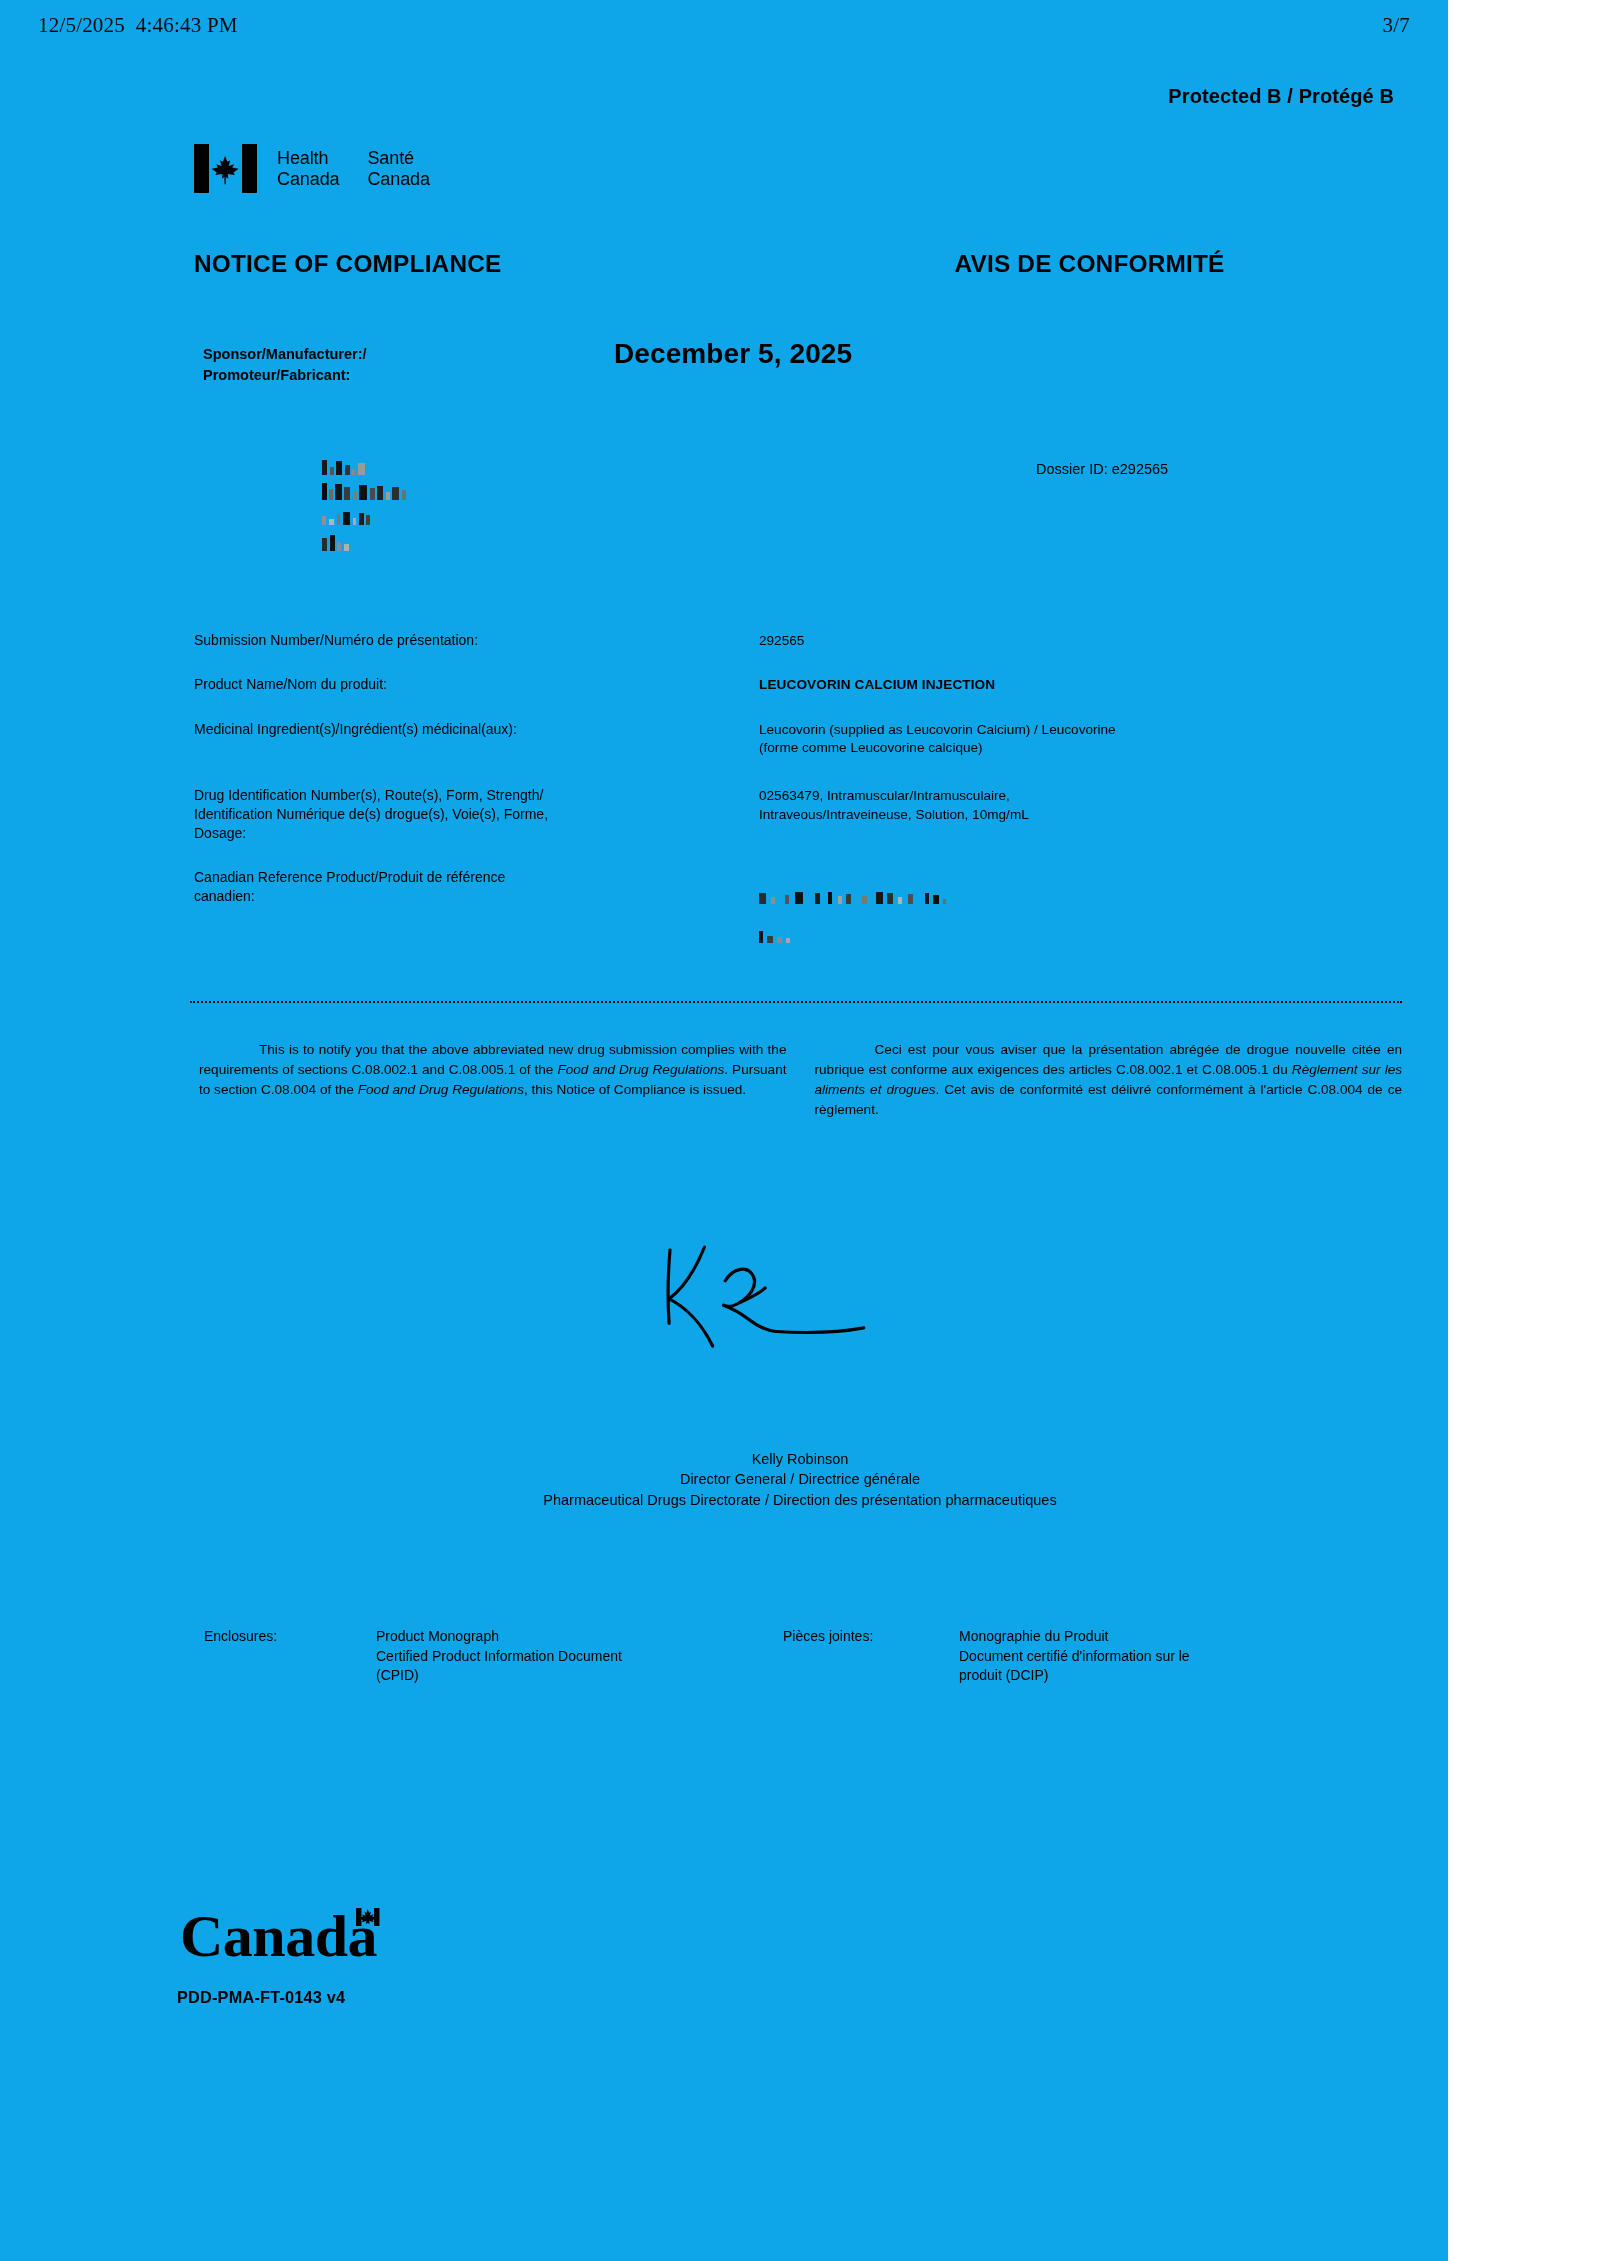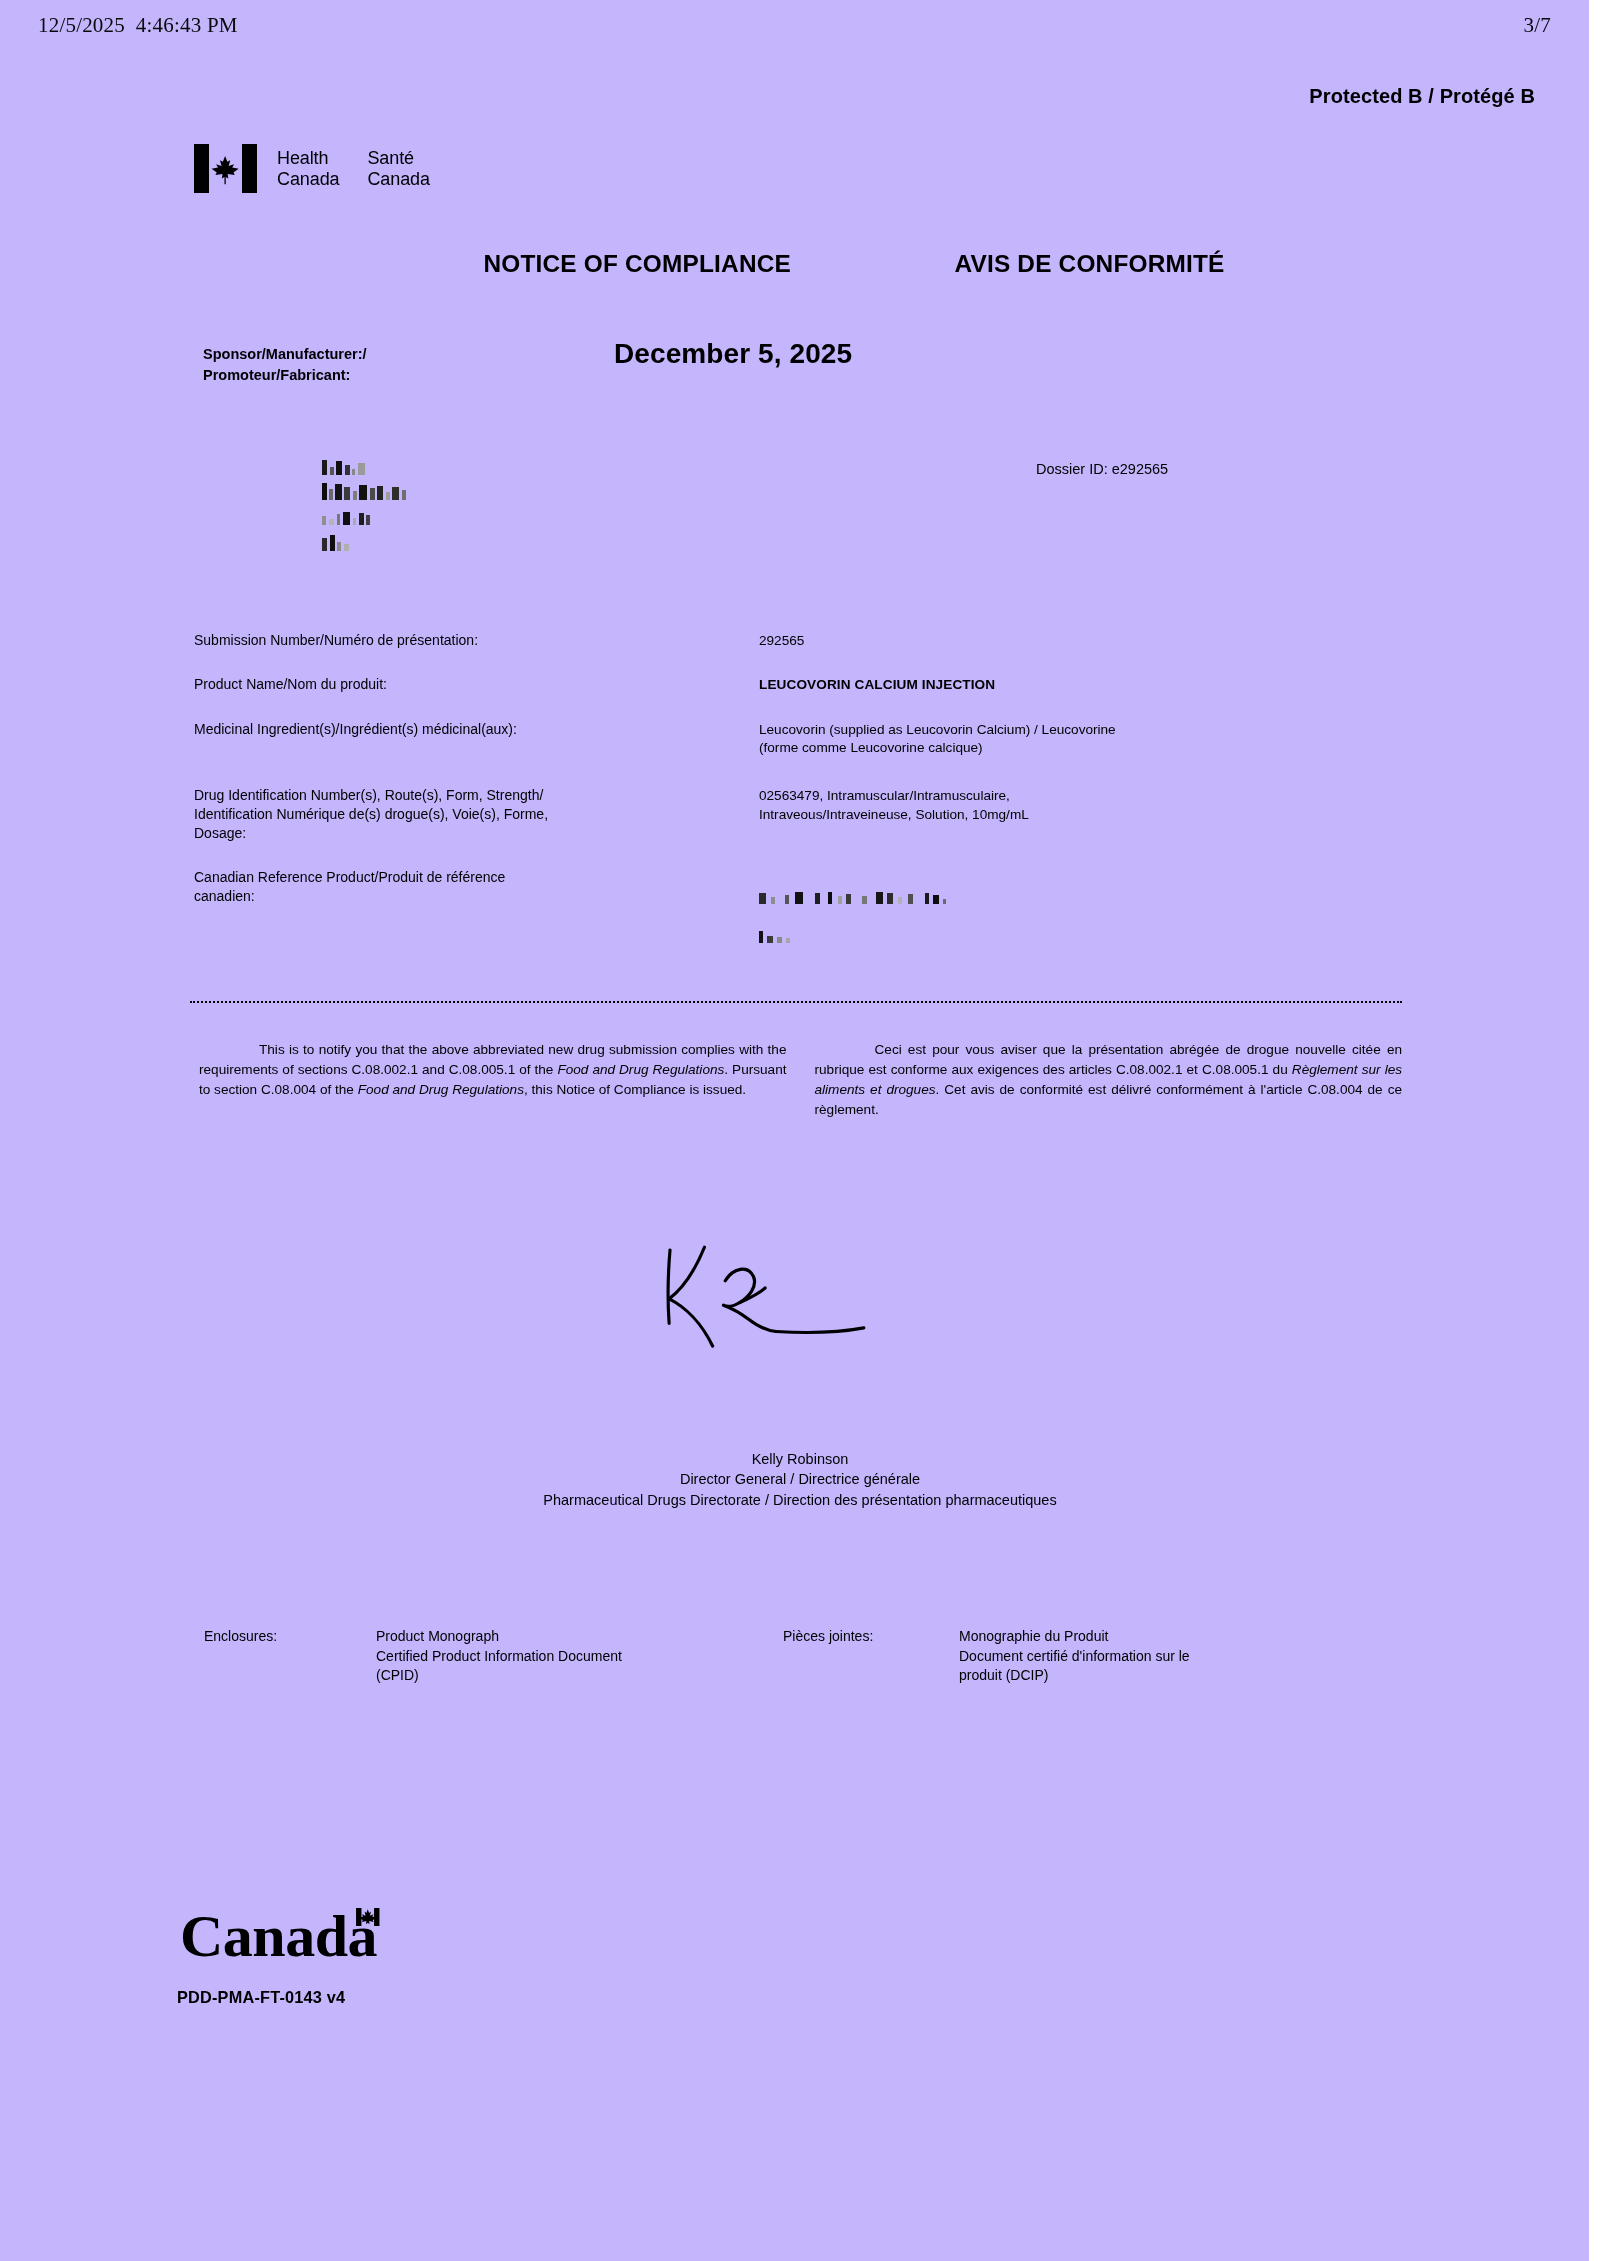--- a/index.html
+++ b/index.html
@@ -11,24 +11,23 @@
     width: 1619px;
     height: 2261px;
     position: relative;
     font-family: "Liberation Sans", sans-serif;
     color: #000000;
     -webkit-font-smoothing: antialiased;
   }
   .page {
     position: absolute;
     inset: 0;
-    width: 1569px;
+    width: 1448px;
     height: 2261px;
-    background: #c4b5fd;
-    padding-left: 20px;
+    background: #0ea5e9;
   }
 
   
   .print-header {
     position: absolute;
     top: 12.7px;
     left: 38px;
     right: 38px;
     display: flex;
     justify-content: space-between;
@@ -101,21 +100,21 @@
     top: 250px;
     left: 194px;
     width: 1221px;
     display: flex;
   }
   .doc-title {
     font-size: 24.4px;
     font-weight: bold;
     letter-spacing: 0.2px;
   }
-  .doc-title.en { width: 597px; text-align: right; }
+  .doc-title.en { width: 597px; text-align: left; }
   .doc-title.fr { width: 597px; text-align: center; }
 
   
   .sponsor-label {
     position: absolute;
     top: 344px;
     left: 203px;
     font-size: 14.5px;
     font-weight: bold;
     line-height: 1.42;

